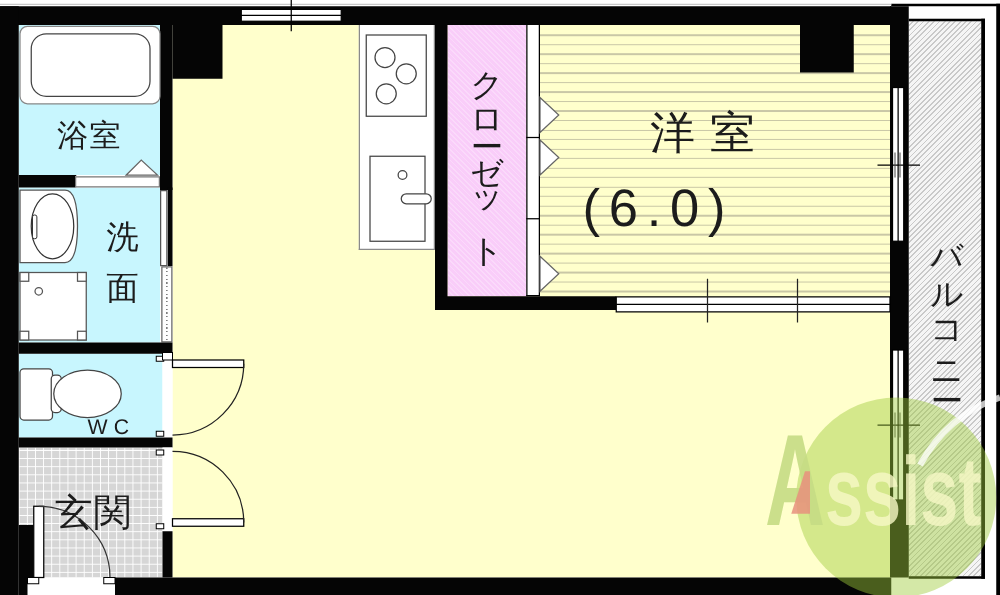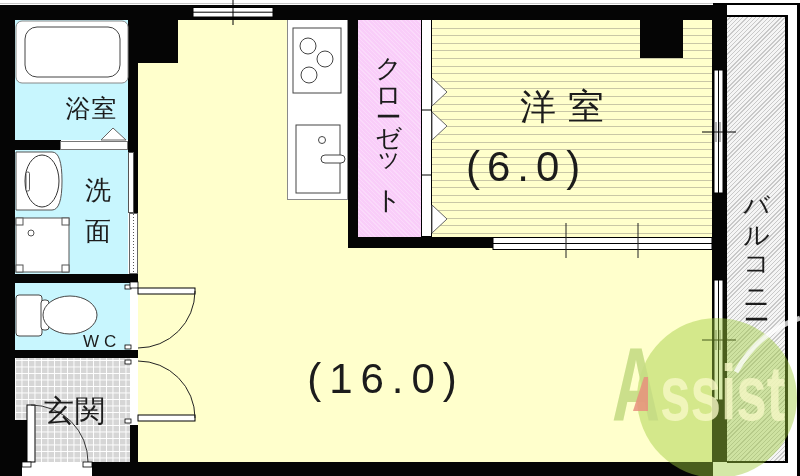--- a/index.html
+++ b/index.html
@@ -170,29 +170,28 @@
       <path d="M195,418 A57,57 0 0 0 138,361" fill="none" stroke="#222" stroke-width="1"></path>
     </g>
     <g>
       <rect x="27" y="405" width="8" height="57" fill="#fff" stroke="#000" stroke-width="1"></rect>
       <path d="M31,405 A57,57 0 0 1 88,462" fill="none" stroke="#333" stroke-width="1"></path>
       <rect x="22" y="462" width="9" height="5" fill="#fff" stroke="#000" stroke-width="0.8"></rect>
       <rect x="83" y="462" width="9" height="5" fill="#fff" stroke="#000" stroke-width="0.8"></rect>
     </g>
   </svg>
 
-  <div class="label" style="left:15px;top:96px;width:113px;text-align:center;font-size:25px;letter-spacing:1px;padding-left:20px;">浴室</div>
+  <div class="label" style="left:15px;top:96px;width:113px;text-align:center;font-size:25px;letter-spacing:1px;">浴室</div>
   <div class="label" style="left:84px;top:177px;width:28px;text-align:center;font-size:26px;">洗</div>
   <div class="label" style="left:84px;top:218px;width:28px;text-align:center;font-size:26px;">面</div>
-  <div class="label latin" style="left:83px;top:333px;font-size:17px;letter-spacing:5px;">WC</div>
+  <div class="label latin" style="left:70px;top:333px;font-size:17px;letter-spacing:5px;">WC</div>
   <div class="label" style="left:44px;top:396px;font-size:30px;letter-spacing:1px;">玄関</div>
   <div class="label vertical" style="left:376px;top:38px;font-size:26px;">クローゼット</div>
   <div class="label" style="left:462px;top:89px;width:200px;text-align:center;font-size:36px;letter-spacing:12px;padding-left:12px;box-sizing:border-box;">洋室</div>
   <div class="label latin" style="left:459px;top:146px;width:200px;font-size:42px;letter-spacing:7px;padding-left:7px;box-sizing:border-box;">(6.0)</div>
-  <div class="label latin" style="left:282px;top:358px;width:200px;text-align:center;font-size:42px;letter-spacing:8px;padding-left:8px;box-sizing:border-box;">(16.0)</div>
   <div class="label vertical" style="left:744px;top:176px;font-size:26px;">バルコニー</div>
 
   <svg width="800" height="476" viewBox="0 0 800 476" style="pointer-events:none;">
     <circle cx="717" cy="398" r="80" fill="#9fcb3c" fill-opacity="0.45"></circle>
     <path d="M736,372 Q758,332 800,318" fill="none" stroke="#ffffff" stroke-opacity="0.75" stroke-width="5"></path>
     <text x="612" y="420" font-family="Liberation Sans, sans-serif" font-weight="bold" font-size="104" textLength="48" lengthAdjust="spacingAndGlyphs" fill="#c5dc84" fill-opacity="0.9">A</text>
     <polygon points="633,411 644,377 648,377 648,411" fill="#e8907c" fill-opacity="0.85"></polygon>
     <text x="660" y="420" font-family="Liberation Sans, sans-serif" font-weight="bold" font-size="78" textLength="125" lengthAdjust="spacingAndGlyphs" fill="#f6f8c6" fill-opacity="0.8">ssist</text>
   </svg>
 </div>

